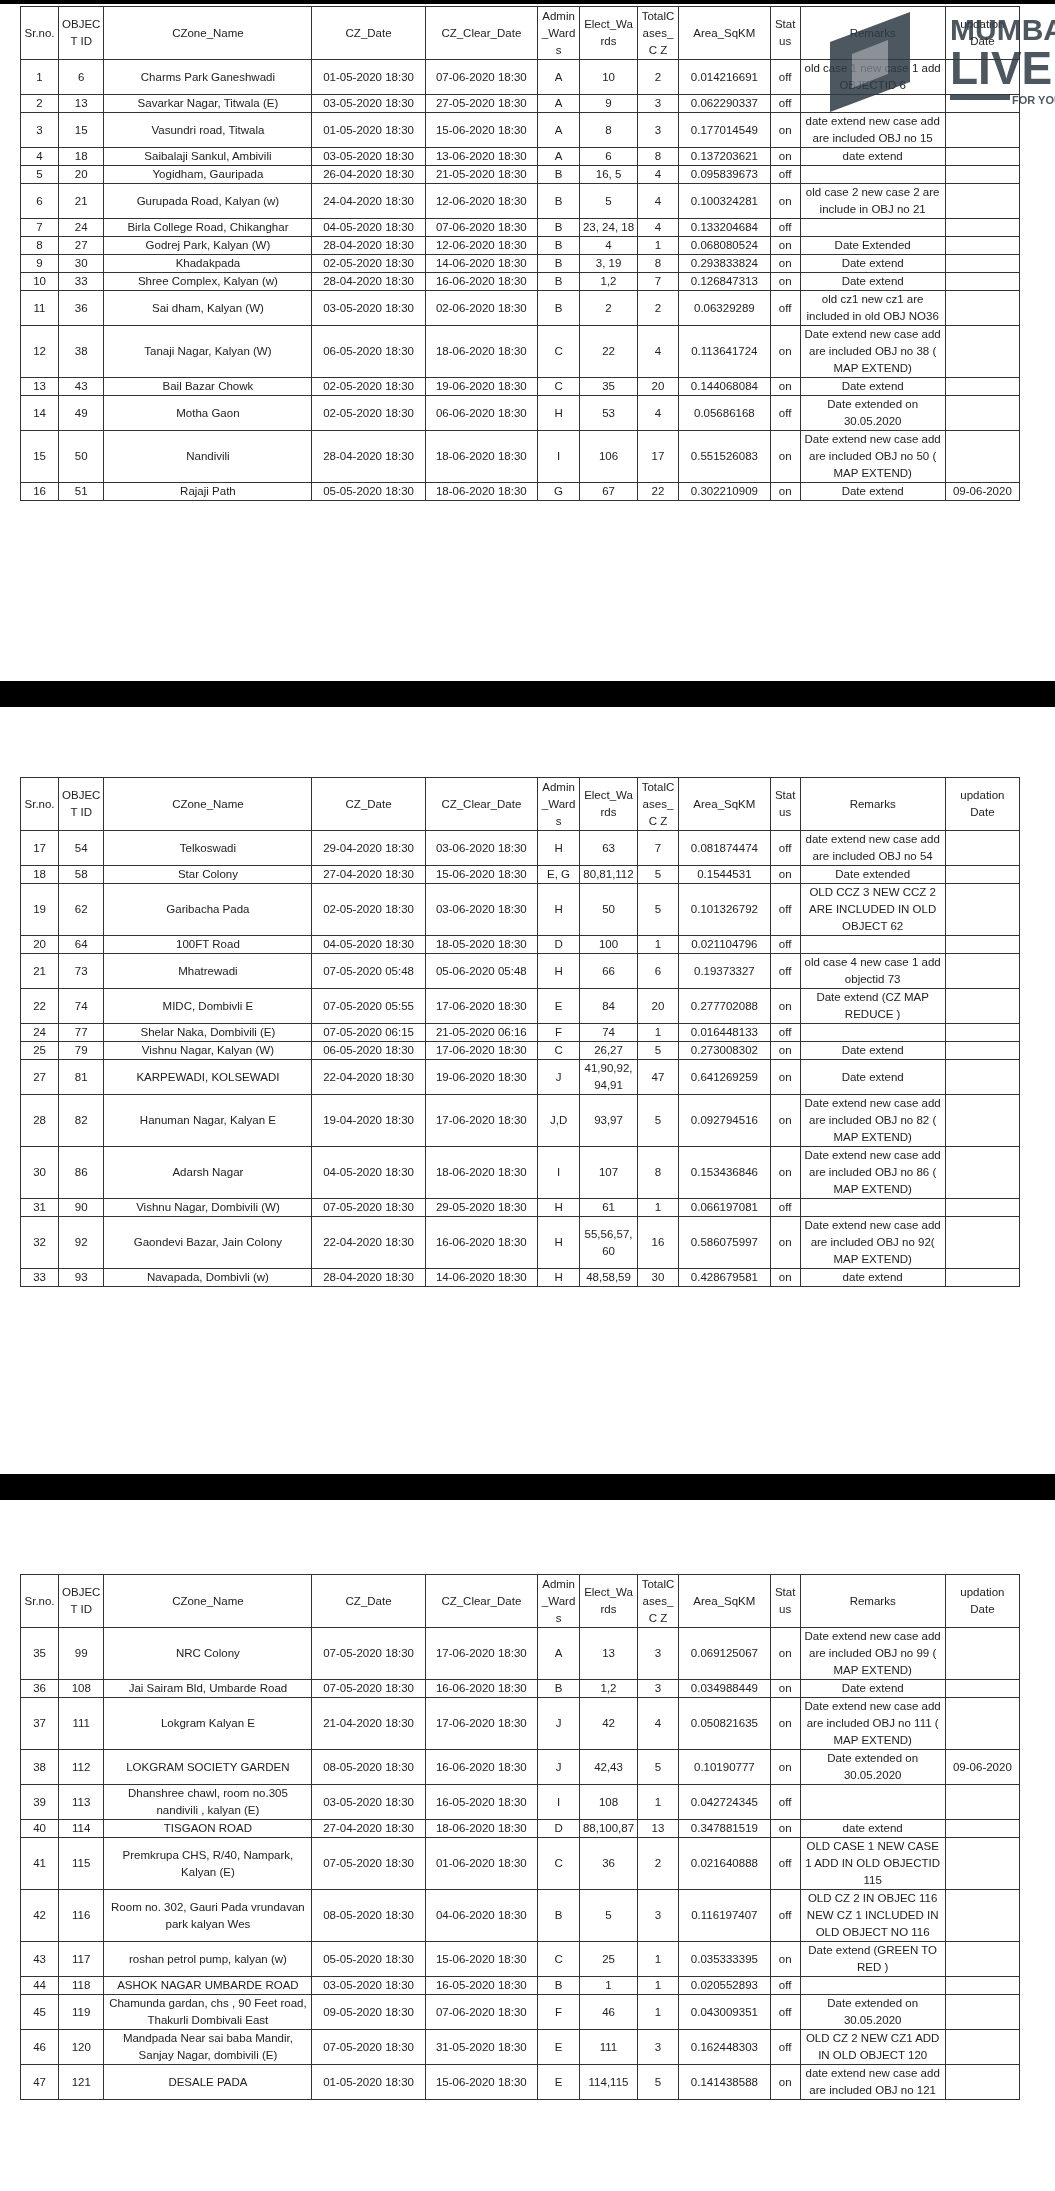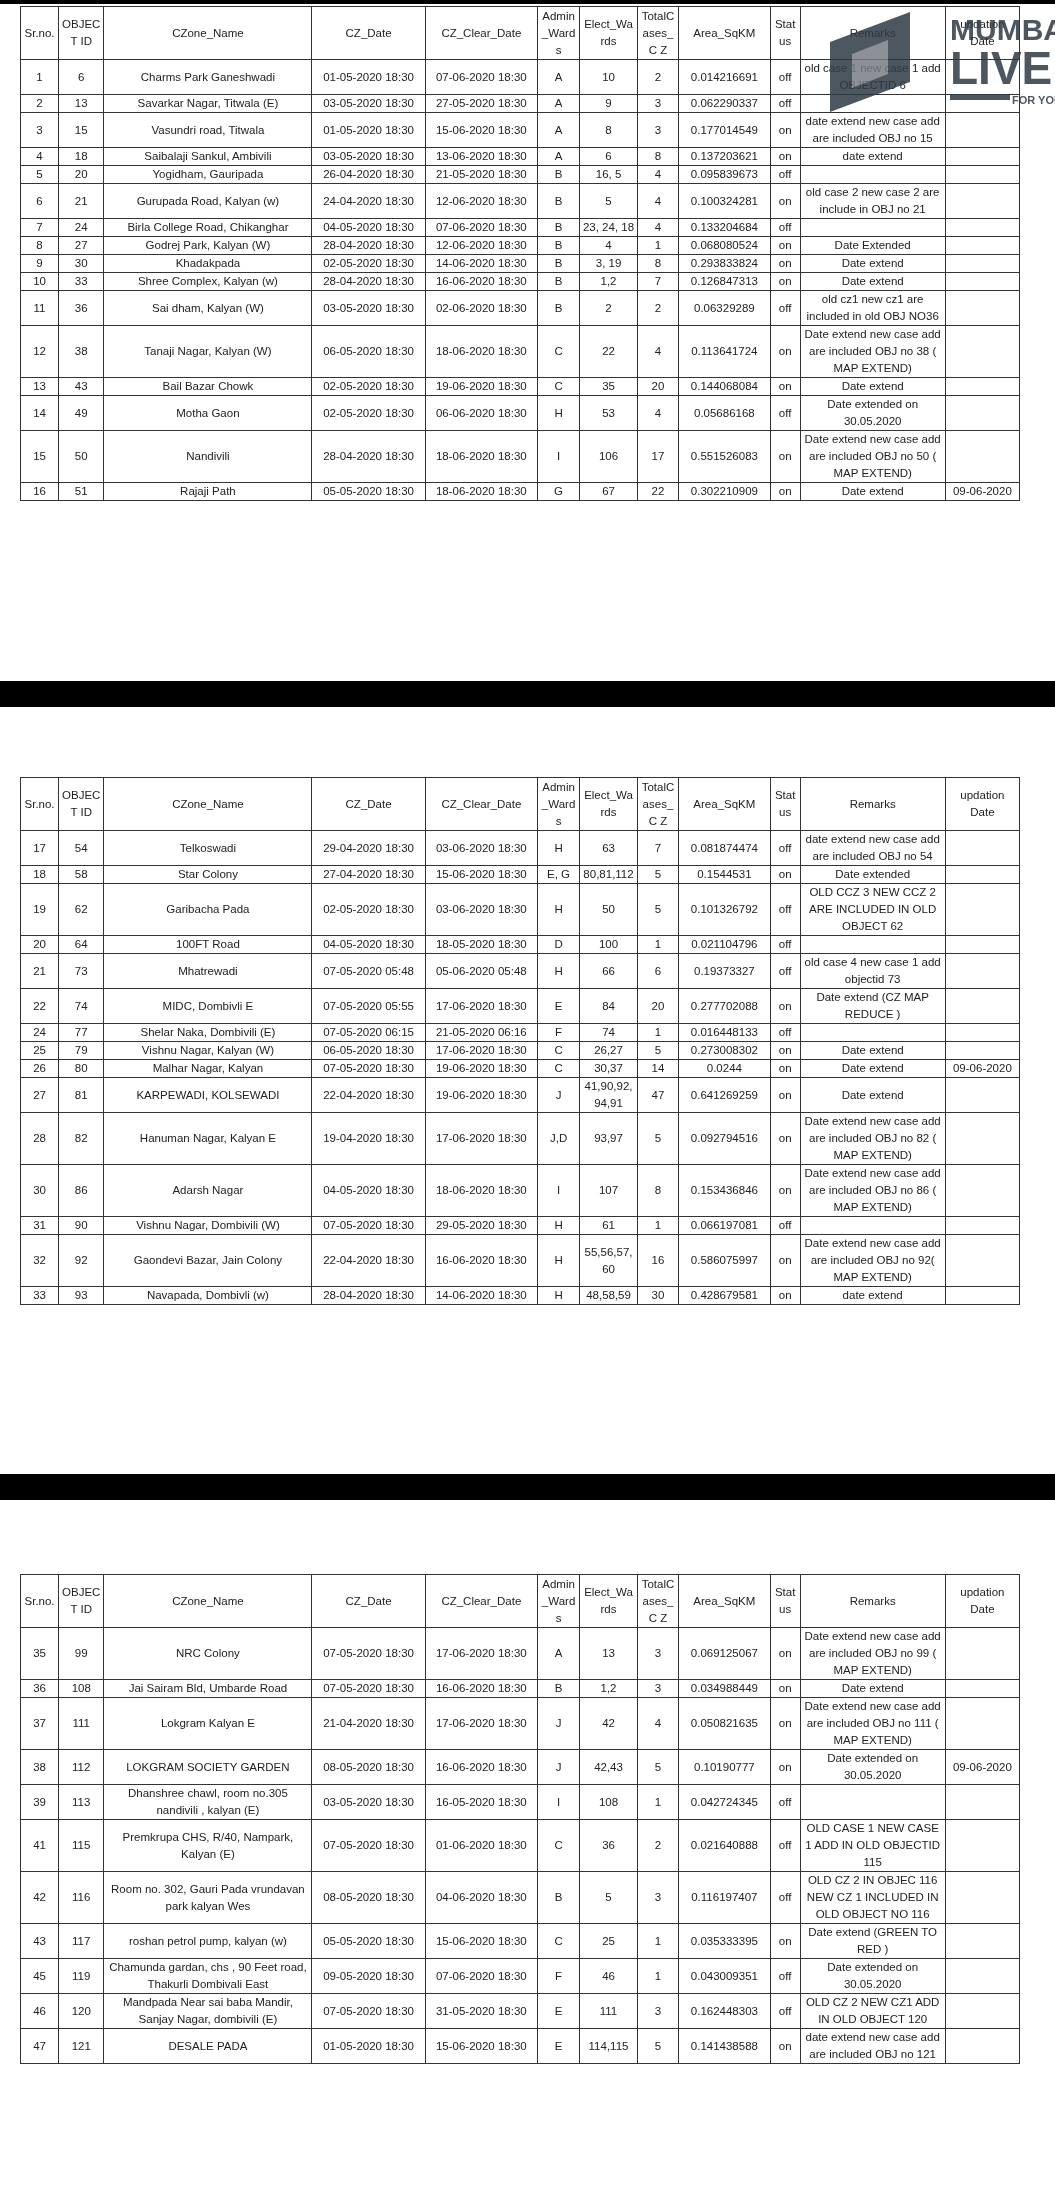--- a/index.html
+++ b/index.html
@@ -445,34 +445,20 @@
           <td>17-06-2020 18:30</td>
           <td>C</td>
           <td>26,27</td>
           <td>5</td>
           <td>0.273008302</td>
           <td>on</td>
           <td>Date extend</td>
           <td></td>
         </tr>
         <tr>
-          <td>26</td>
-          <td>80</td>
-          <td>Malhar Nagar, Kalyan</td>
-          <td>07-05-2020 18:30</td>
-          <td>19-06-2020 18:30</td>
-          <td>C</td>
-          <td>30,37</td>
-          <td>14</td>
-          <td>0.0244</td>
-          <td>on</td>
-          <td>Date extend</td>
-          <td>09-06-2020</td>
-        </tr>
-        <tr>
           <td>27</td>
           <td>81</td>
           <td>KARPEWADI, KOLSEWADI</td>
           <td>22-04-2020 18:30</td>
           <td>19-06-2020 18:30</td>
           <td>J</td>
           <td>41,90,92, 94,91</td>
           <td>47</td>
           <td>0.641269259</td>
           <td>on</td>
@@ -650,20 +636,34 @@
           <td>16-05-2020 18:30</td>
           <td>I</td>
           <td>108</td>
           <td>1</td>
           <td>0.042724345</td>
           <td>off</td>
           <td></td>
           <td></td>
         </tr>
         <tr>
+          <td>40</td>
+          <td>114</td>
+          <td>TISGAON ROAD</td>
+          <td>27-04-2020 18:30</td>
+          <td>18-06-2020 18:30</td>
+          <td>D</td>
+          <td>88,100,87</td>
+          <td>13</td>
+          <td>0.347881519</td>
+          <td>on</td>
+          <td>date extend</td>
+          <td></td>
+        </tr>
+        <tr>
           <td>41</td>
           <td>115</td>
           <td>Premkrupa CHS, R/40, Nampark, Kalyan (E)</td>
           <td>07-05-2020 18:30</td>
           <td>01-06-2020 18:30</td>
           <td>C</td>
           <td>36</td>
           <td>2</td>
           <td>0.021640888</td>
           <td>off</td>
@@ -692,20 +692,34 @@
           <td>15-06-2020 18:30</td>
           <td>C</td>
           <td>25</td>
           <td>1</td>
           <td>0.035333395</td>
           <td>on</td>
           <td>Date extend (GREEN TO RED )</td>
           <td></td>
         </tr>
         <tr>
+          <td>44</td>
+          <td>118</td>
+          <td>ASHOK NAGAR   UMBARDE ROAD</td>
+          <td>03-05-2020 18:30</td>
+          <td>16-05-2020 18:30</td>
+          <td>B</td>
+          <td>1</td>
+          <td>1</td>
+          <td>0.020552893</td>
+          <td>off</td>
+          <td></td>
+          <td></td>
+        </tr>
+        <tr>
           <td>45</td>
           <td>119</td>
           <td>Chamunda gardan, chs , 90 Feet road, Thakurli Dombivali East</td>
           <td>09-05-2020 18:30</td>
           <td>07-06-2020 18:30</td>
           <td>F</td>
           <td>46</td>
           <td>1</td>
           <td>0.043009351</td>
           <td>off</td>

